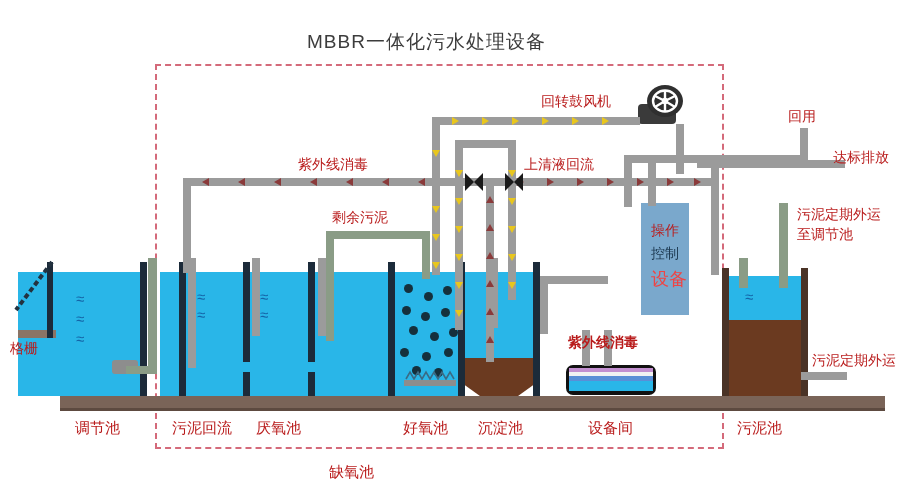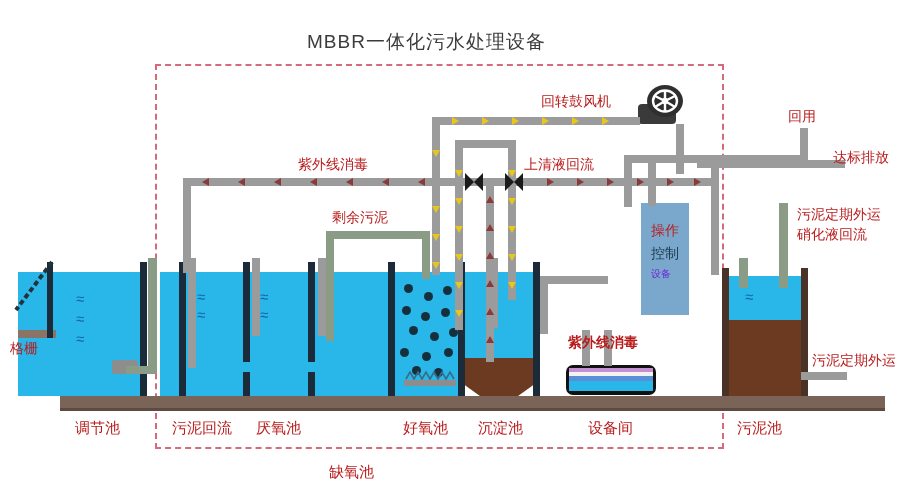--- a/index.html
+++ b/index.html
@@ -123,21 +123,21 @@
   </div>
   <div class="pipe" style="left:582px;top:330px;width:8px;height:36px;"></div>
   <div class="pipe" style="left:604px;top:330px;width:8px;height:36px;"></div>
   <div class="pipe" style="left:540px;top:276px;width:8px;height:58px;"></div>
   <div class="pipe" style="left:540px;top:276px;width:68px;height:8px;"></div>
   <div class="lbl" style="left:568px;top:334px;font-size:14px;font-weight:bold;">紫外线消毒</div>
 
   <div style="position:absolute;left:641px;top:203px;width:48px;height:112px;background:#7aa8cc;"></div>
   <div class="lbl" style="left:651px;top:222px;font-size:14px;color:#b91c1c;">操作</div>
   <div class="lbl" style="left:651px;top:245px;font-size:14px;color:#1d3a52;">控制</div>
-  <div class="lbl" style="left:651px;top:268px;font-size:10px;color:#6d28d9;">设备</div>
+  <div class="lbl" style="left:651px;top:268px;font-size:18px;color:#ef4444;">设备</div>
 
   <div class="pipe" style="left:638px;top:104px;width:38px;height:20px;background:#3a3a3a;border-radius:4px;"></div>
   <svg style="position:absolute;left:646px;top:84px;width:38px;height:34px;">
     <ellipse cx="19" cy="17" rx="18" ry="16" fill="#2f2f2f"></ellipse>
     <ellipse cx="19" cy="17" rx="12" ry="10.5" fill="none" stroke="#ffffff" stroke-width="2.4"></ellipse>
     <g stroke="#ffffff" stroke-width="2.4">
       <line x1="19" y1="17" x2="19" y2="6"></line>
       <line x1="19" y1="17" x2="29" y2="12"></line>
       <line x1="19" y1="17" x2="29" y2="23"></line>
       <line x1="19" y1="17" x2="19" y2="28"></line>
@@ -229,21 +229,21 @@
   <div class="lbl" style="left:332px;top:209px;font-size:14px;">剩余污泥</div>
 
   <div class="pipe" style="left:697px;top:160px;width:148px;height:8px;"></div>
   <div class="pipe" style="left:800px;top:128px;width:8px;height:34px;"></div>
   <div class="lbl" style="left:788px;top:108px;font-size:14px;">回用</div>
   <div class="lbl" style="left:833px;top:149px;font-size:14px;">达标排放</div>
 
   <div class="pipe" style="left:648px;top:160px;width:8px;height:46px;"></div>
 
   <div class="lbl" style="left:797px;top:206px;font-size:14px;">污泥定期外运</div>
-  <div class="lbl" style="left:797px;top:226px;font-size:14px;">硝化液回流</div>
+  <div class="lbl" style="left:797px;top:226px;font-size:14px;">至调节池</div>
 
   <div class="lbl" style="left:75px;top:419px;font-size:15px;">调节池</div>
   <div class="lbl" style="left:172px;top:419px;font-size:15px;">污泥回流</div>
   <div class="lbl" style="left:256px;top:419px;font-size:15px;">厌氧池</div>
   <div class="lbl" style="left:329px;top:419px;font-size:15px;margin-top:44px;">缺氧池</div>
   <div class="lbl" style="left:403px;top:419px;font-size:15px;">好氧池</div>
   <div class="lbl" style="left:478px;top:419px;font-size:15px;">沉淀池</div>
   <div class="lbl" style="left:588px;top:419px;font-size:15px;">设备间</div>
   <div class="lbl" style="left:737px;top:419px;font-size:15px;">污泥池</div>
 

